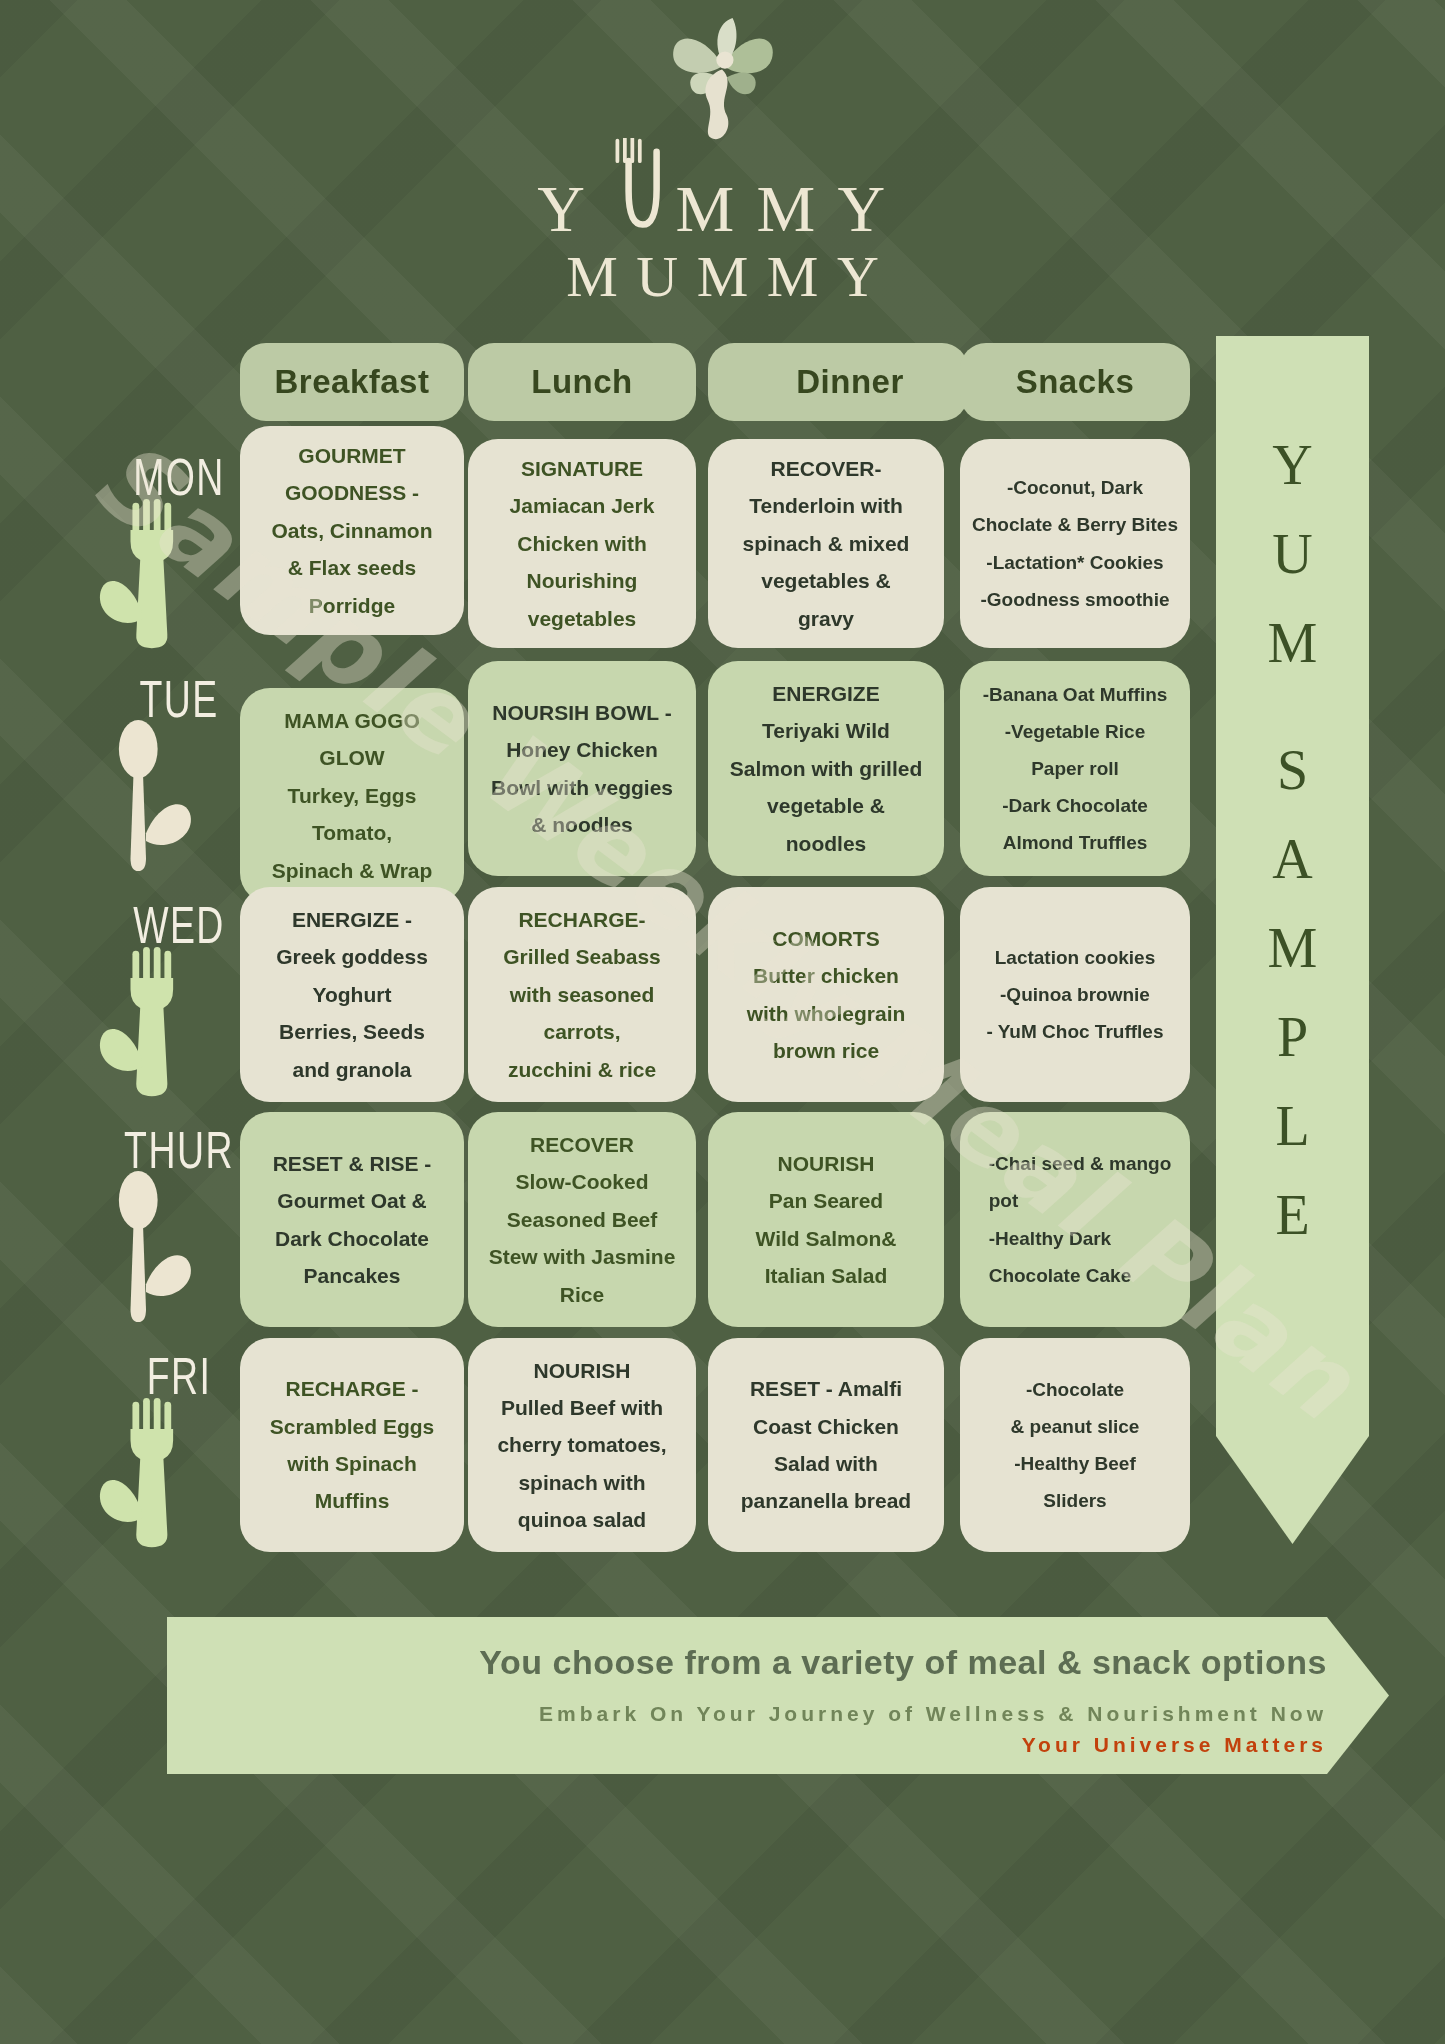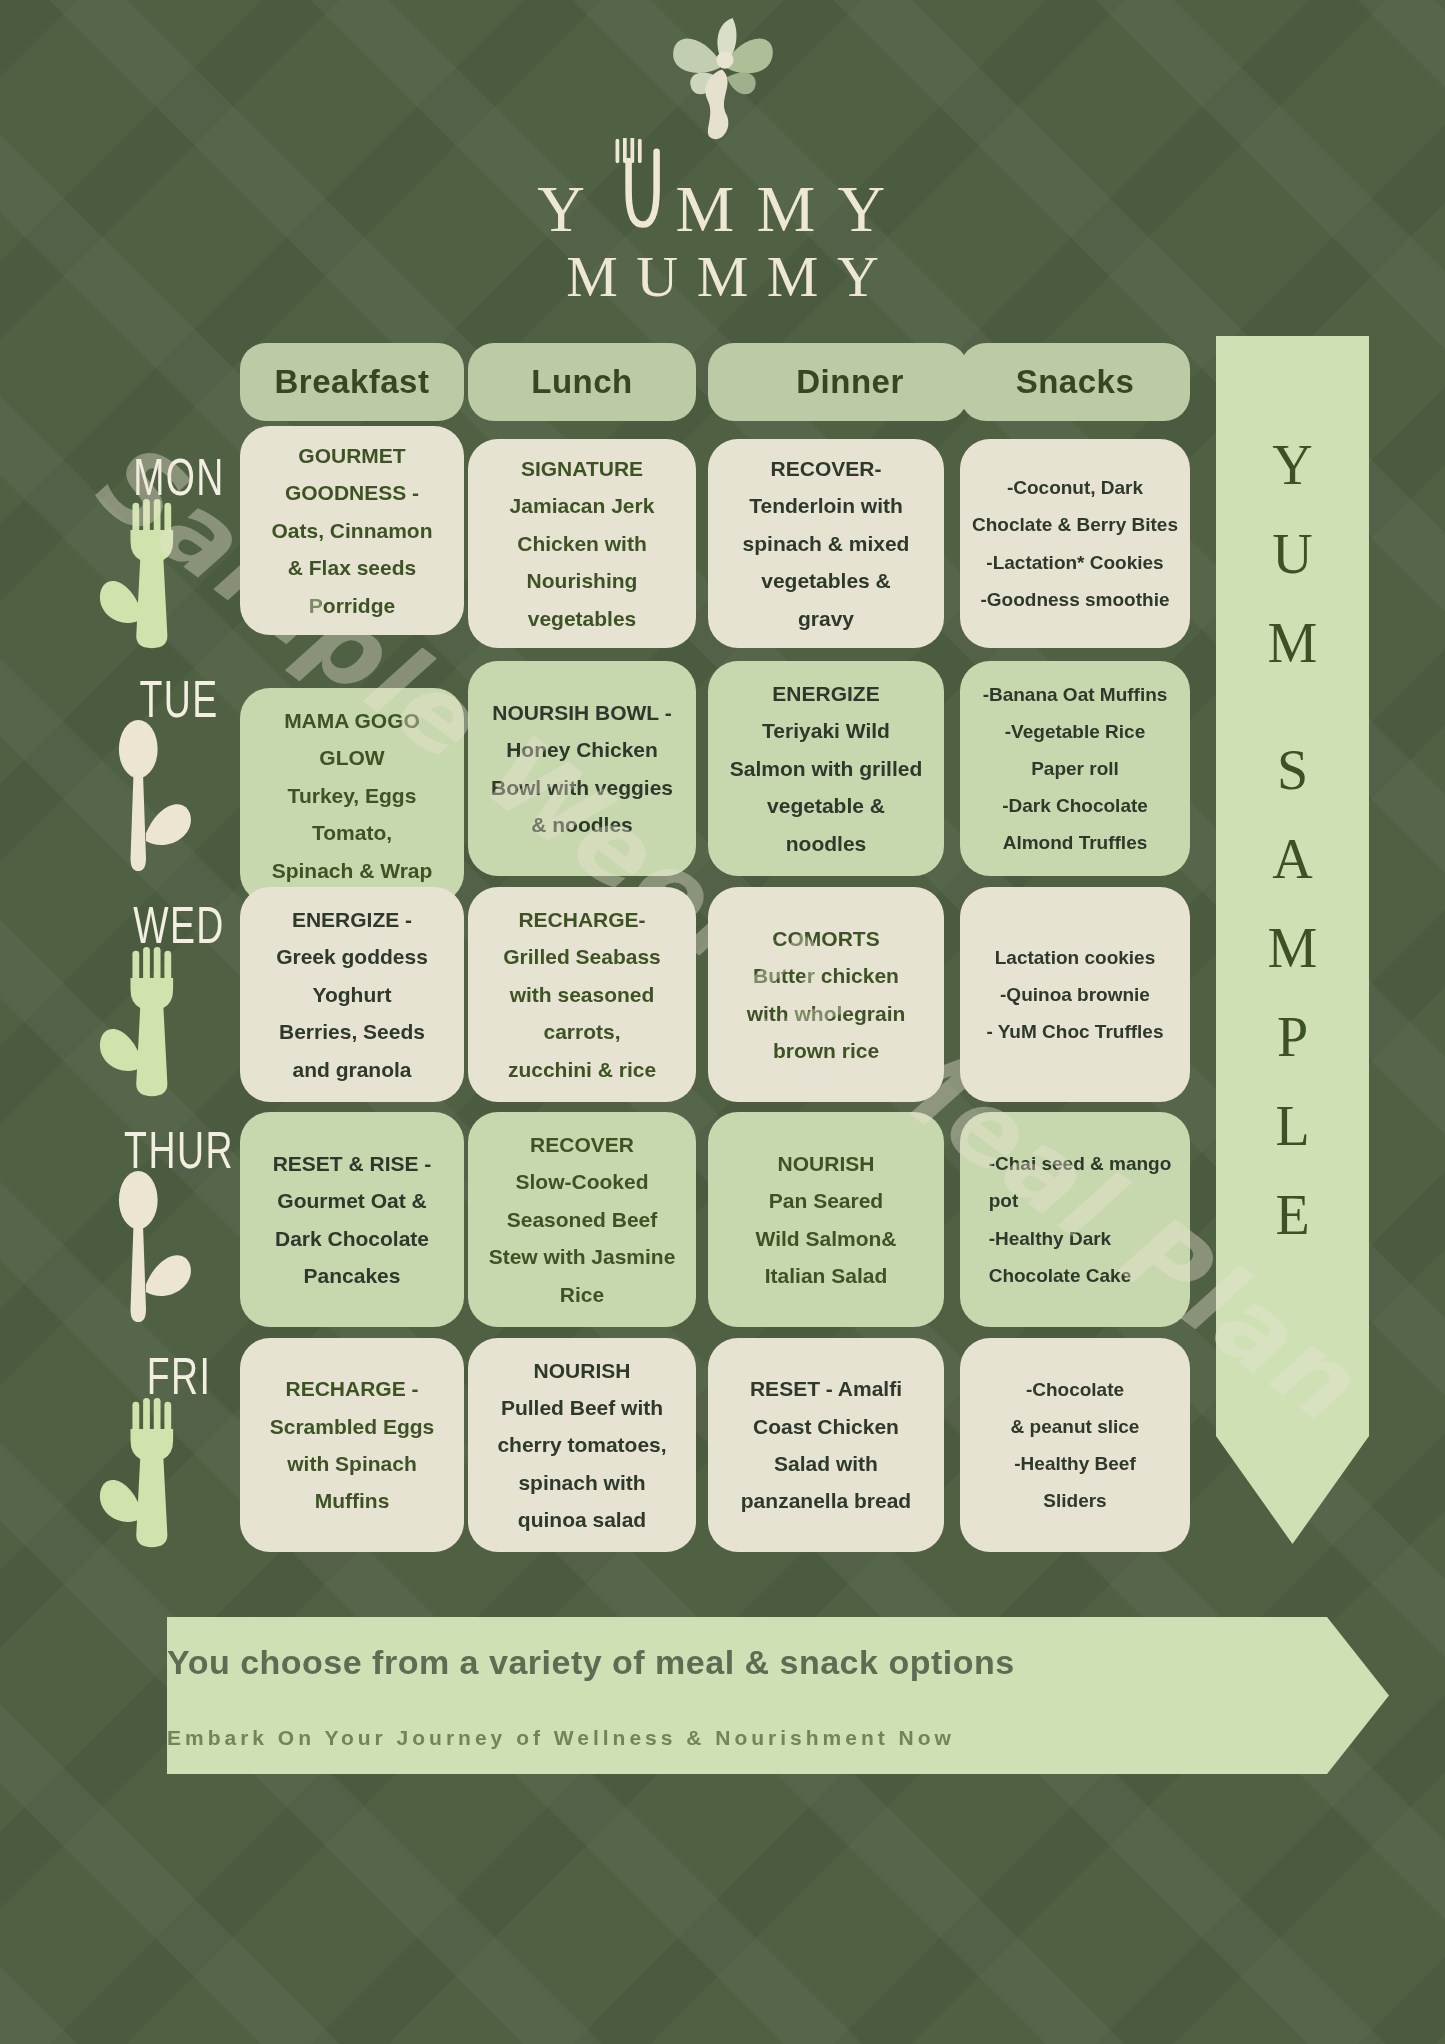--- a/index.html
+++ b/index.html
@@ -66,21 +66,21 @@
   .ribbon .lt{
     font-family:"Liberation Serif",serif;font-size:56px;color:#3c5126;
     height:89px;display:flex;align-items:center;
   }
   .ribbon .sp{height:38px;}
   
   .footer{
     position:absolute;left:167px;top:1617px;width:1222px;height:157px;z-index:2;
     background:#cfe0b5;box-sizing:border-box;padding-right:62px;
     clip-path:polygon(0 0,1160px 0,100% 50%,1160px 100%,0 100%);
-    display:flex;flex-direction:column;align-items:flex-start;gap:24px;
+    display:flex;flex-direction:column;align-items:flex-end;
   }
   .f-head{margin-top:26px;font-size:34px;font-weight:bold;color:#5d6d53;letter-spacing:.5px;}
   .f-sub{margin-top:20px;font-size:21px;font-weight:bold;color:#718559;letter-spacing:4px;}
   .f-sub2{margin-top:7px;font-size:21px;font-weight:bold;color:#c2410c;letter-spacing:4px;}
 </style>
 </head>
 <body>
 
 <div class="canvas">
 

